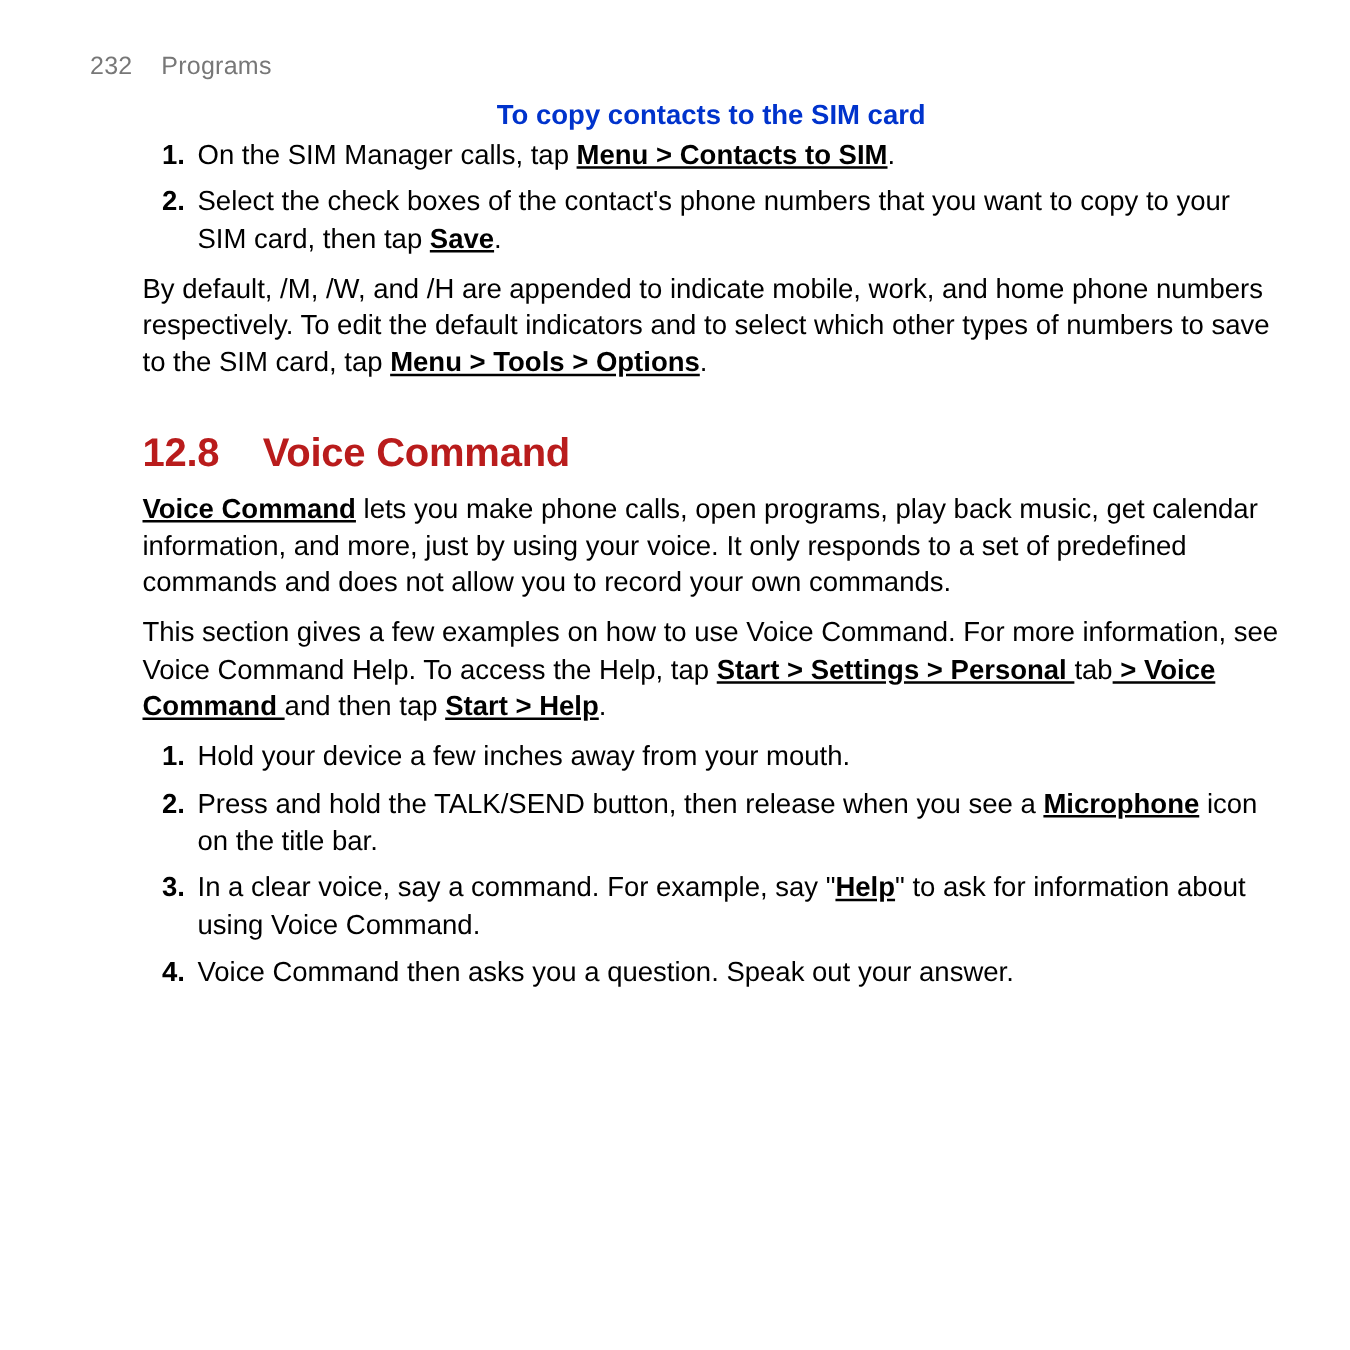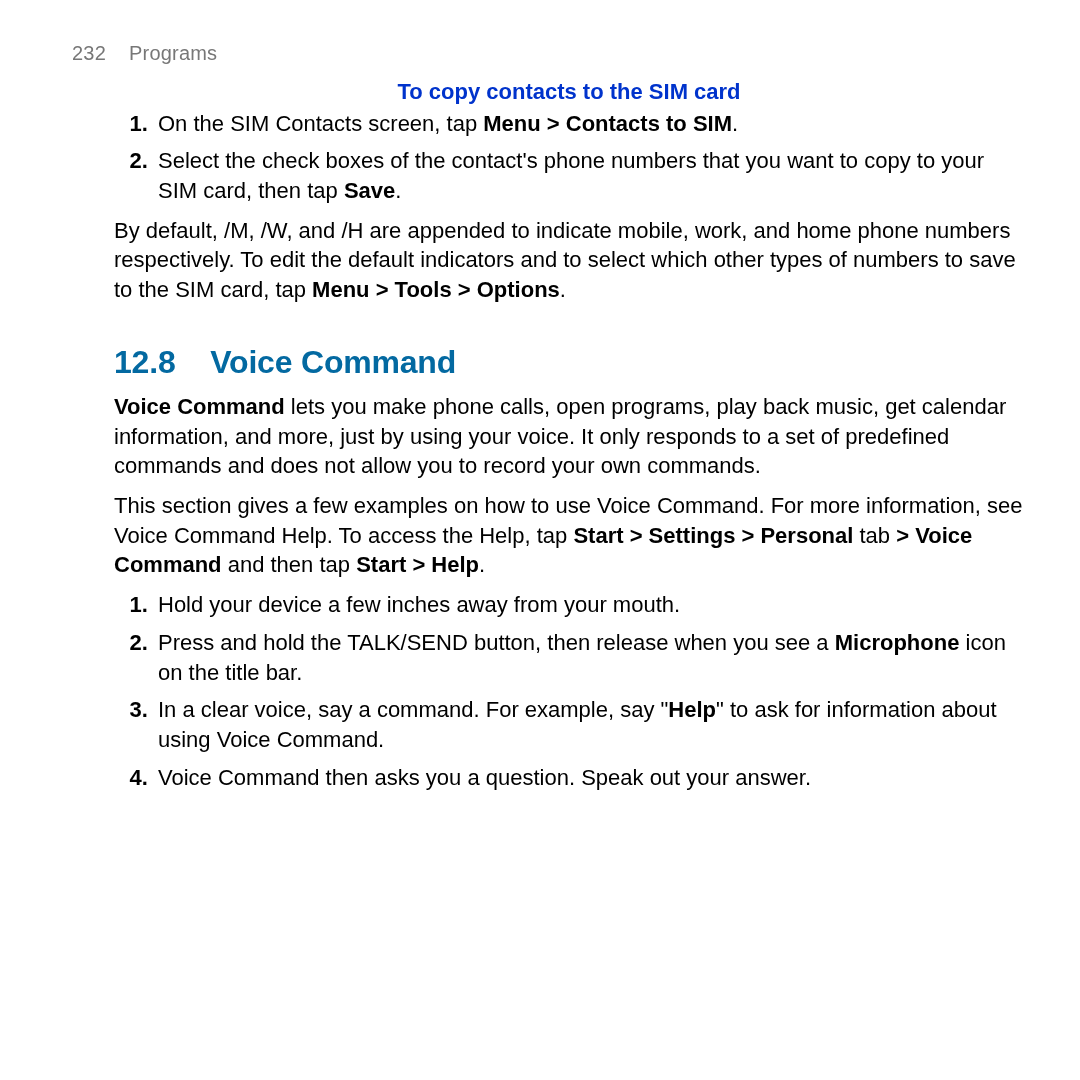--- a/index.html
+++ b/index.html
@@ -28,56 +28,56 @@
     font-weight: 700;
     margin: 6px 0 2px 42px;
     line-height: 1.35;
     text-align: center;
   }
   .body-text {
     margin: 0 0 10px 42px;
     line-height: 1.35;
   }
   .section-title {
-    color: #0369a1;
+    color: #b91c1c;
     font-weight: 800;
     font-size: 32px;
     margin: 36px 0 8px 42px;
     letter-spacing: -0.2px;
   }
   ol.num-list {
     margin: 2px 0 10px 42px;
     padding-left: 40px;
     line-height: 1.35;
   }
   ol.num-list > li {
     margin: 2px 0 8px 0;
     padding-left: 4px;
   }
   ol.num-list > li::marker {
     font-weight: 700;
   }
   .runs { display: inline; }
-  .b { font-weight: 700; }
+  .b { font-weight: 700; text-decoration: underline; }
 </style>
 </head>
 <body>
 
 <div class="page">
 
   <div class="page-header">
     <span>232</span>
     <span>&nbsp;&nbsp;</span>
     <span>Programs</span>
   </div>
 
   <div class="subheading">To copy contacts to the SIM card</div>
 
   <ol class="num-list">
-    <li><span class="runs"><span>On the SIM Contacts screen, tap </span><span class="b">Menu &gt; Contacts to SIM</span><span>.</span></span></li>
+    <li><span class="runs"><span>On the SIM Manager calls, tap </span><span class="b">Menu &gt; Contacts to SIM</span><span>.</span></span></li>
     <li><span class="runs"><span>Select the check boxes of the contact's phone numbers that you want to copy to your SIM card, then tap </span><span class="b">Save</span><span>.</span></span></li>
   </ol>
 
   <div class="body-text"><span class="runs"><span>By default, /M, /W, and /H are appended to indicate mobile, work, and home phone numbers respectively. To edit the default indicators and to select which other types of numbers to save to the SIM card, tap </span><span class="b">Menu &gt; Tools &gt; Options</span><span>.</span></span></div>
 
   <div class="section-title">
     <span>12.8</span>
     <span>&nbsp;&nbsp;</span>
     <span>Voice Command</span>
   </div>

